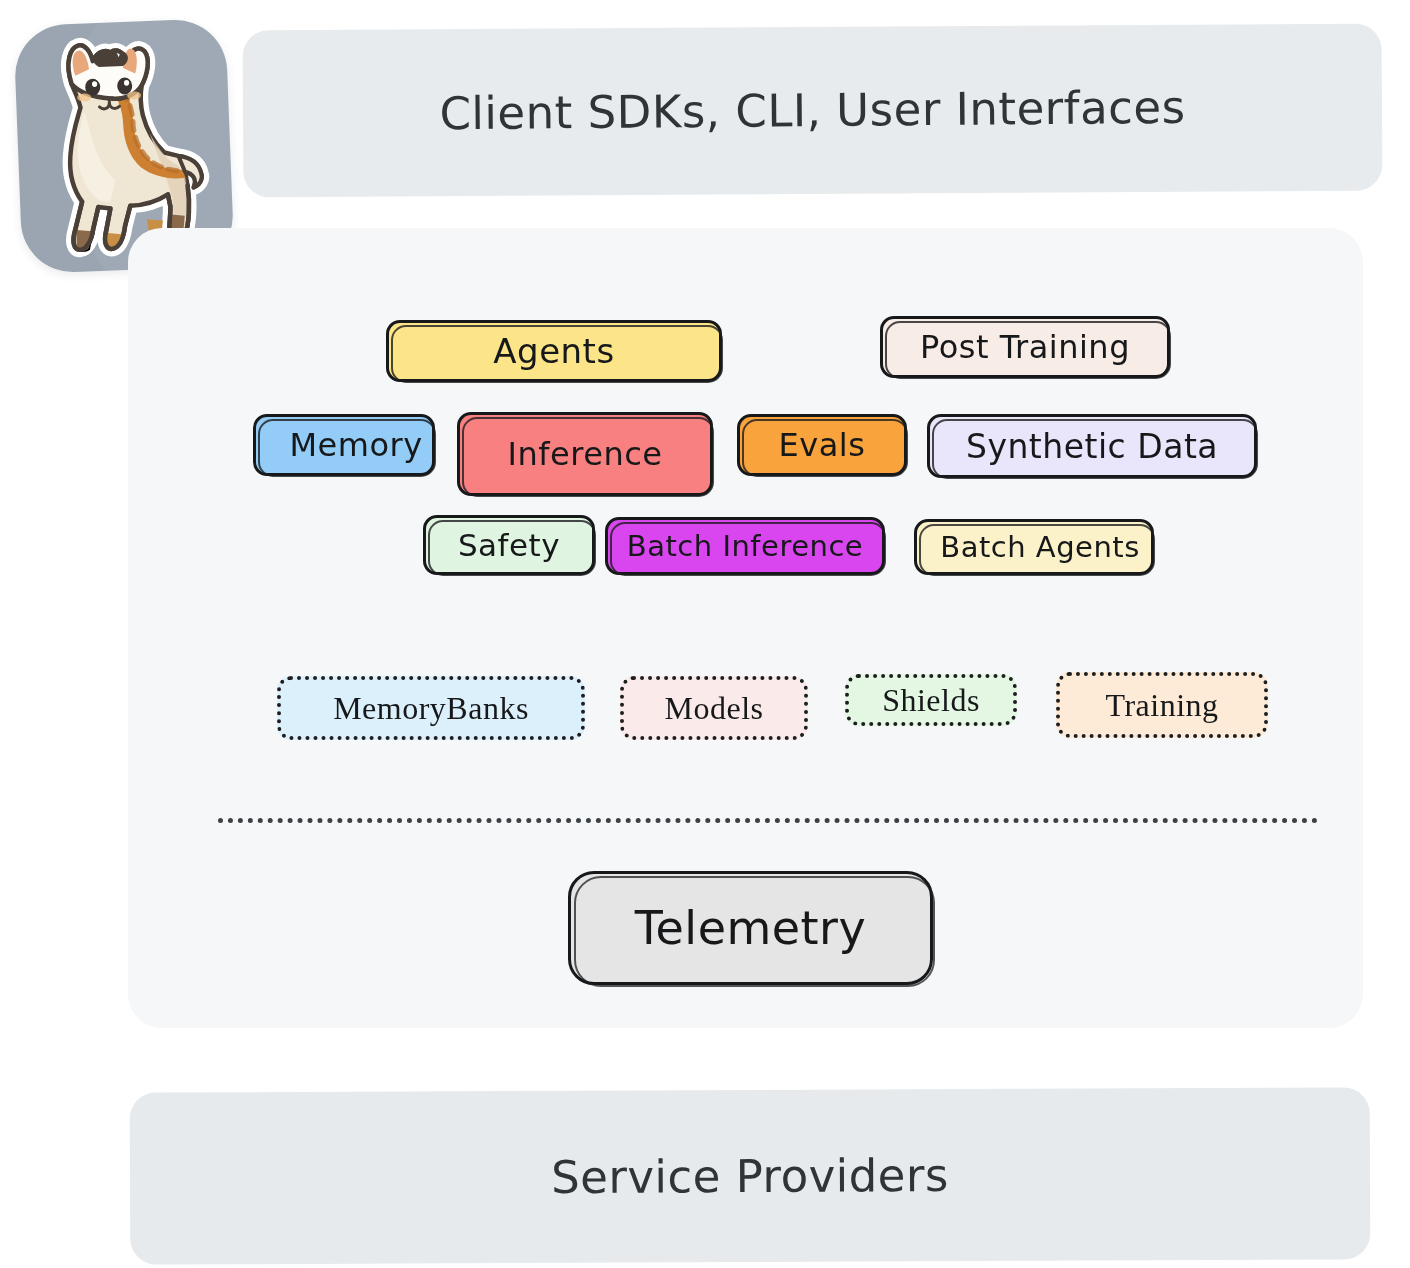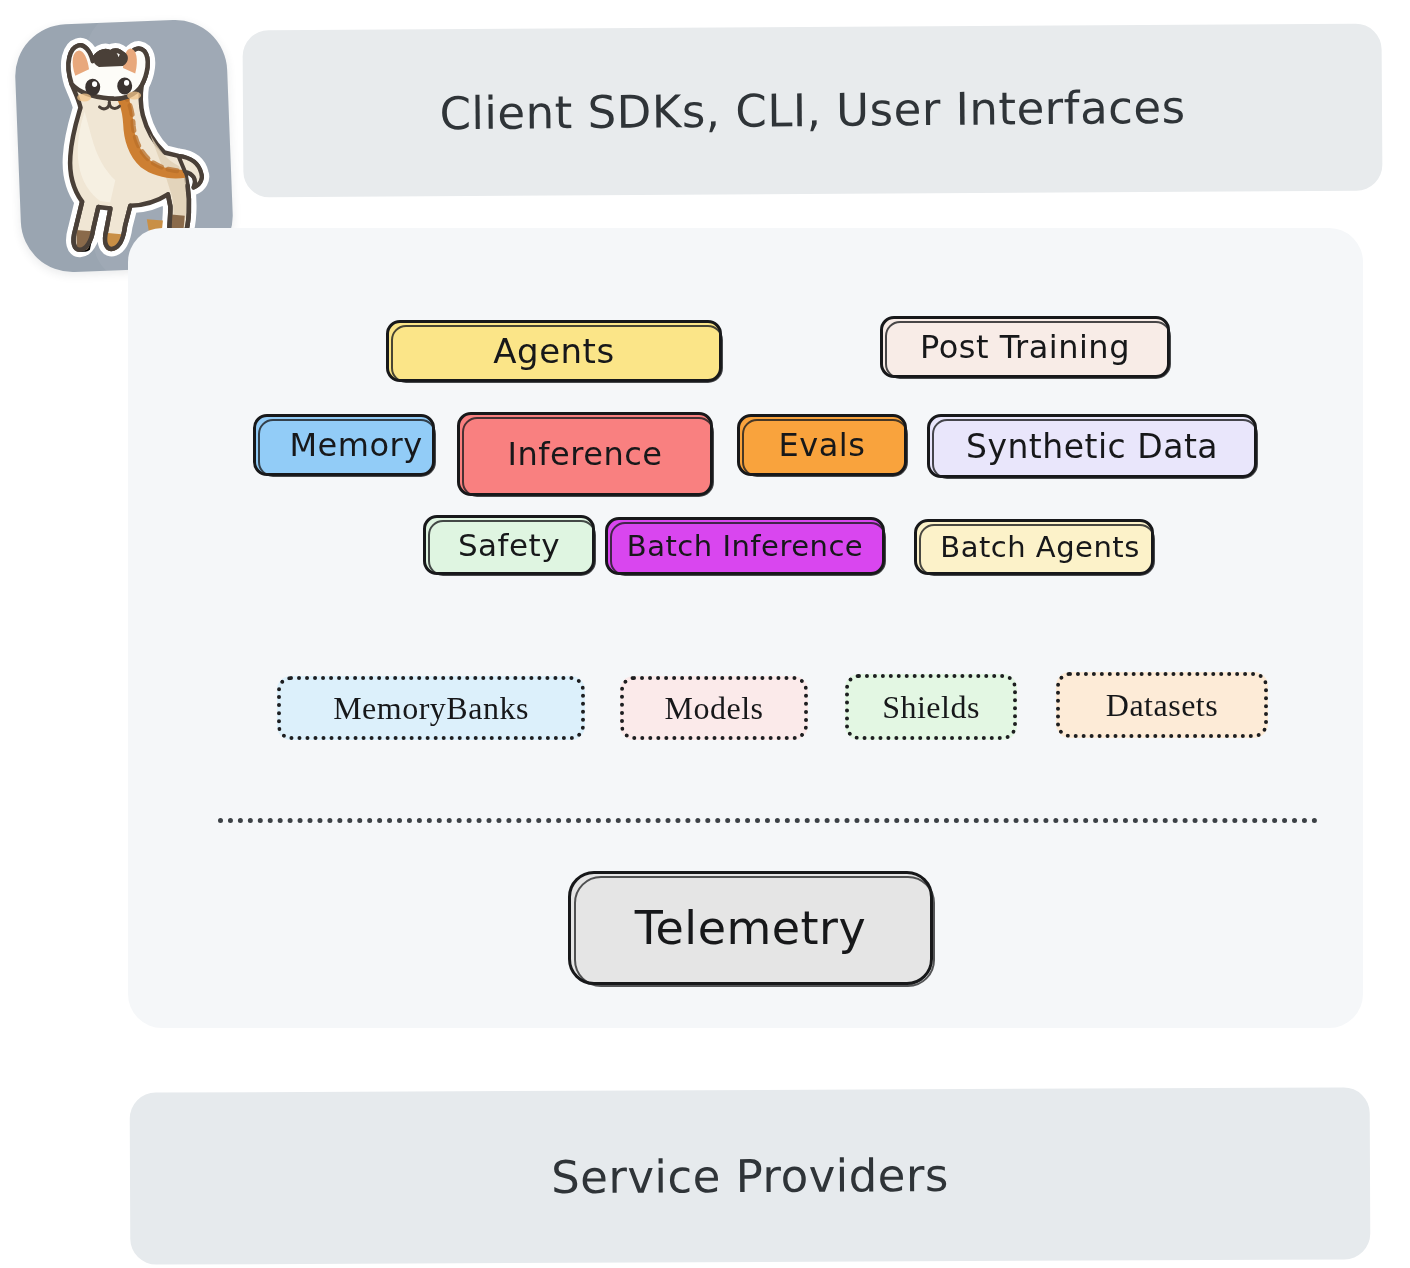--- a/index.html
+++ b/index.html
@@ -302,22 +302,22 @@
     <div class="api-box hand" style="left: 737px; top: 414px; width: 170px; height: 62px; background: rgb(249, 163, 61); font-size: 32px;">Evals</div>
     <div class="api-box hand" style="left: 927px; top: 414px; width: 330px; height: 64px; background: rgb(233, 230, 251); font-size: 33px;">Synthetic Data</div>
     <div class="api-box hand" style="left: 398px; top: 515px; width: 172px; height: 60px; background: rgb(223, 245, 225); font-size: 31px; margin-left: 25px;">Safety</div>
     <div class="api-box hand" style="left: 605px; top: 517px; width: 280px; height: 58px; background: #d946ef; font-size: 29px;">Batch Inference</div>
     <div class="api-box hand" style="left: 914px; top: 519px; width: 240px; height: 56px; background: rgb(252, 242, 201); font-size: 29px; padding-left: 12px;">Batch Agents</div>
   </div>
 
 <div id="res-layer">
     <div class="res-box hand" style="left: 277px; top: 676px; width: 308px; height: 64px; background: rgb(220, 240, 251); font-size: 32px;">MemoryBanks</div>
     <div class="res-box hand" style="left: 620px; top: 676px; width: 188px; height: 64px; background: rgb(251, 234, 234); font-size: 32px; border-radius: 14px;">Models</div>
-    <div class="res-box hand" style="left: 845px; top: 674px; width: 172px; height: 66px; background: rgb(227, 247, 227); font-size: 32px;">Shields</div>
-    <div class="res-box hand" style="left: 1056px; top: 672px; width: 212px; height: 66px; background: rgb(253, 235, 215); font-size: 32px;">Datasets</div>
+    <div class="res-box hand" style="left: 845px; top: 674px; width: 172px; height: 52px; background: rgb(227, 247, 227); font-size: 32px;">Shields</div>
+    <div class="res-box hand" style="left: 1056px; top: 672px; width: 212px; height: 66px; background: rgb(253, 235, 215); font-size: 32px;">Training</div>
   </div>
 
 <div id="divider"></div>
 
 <div id="telemetry-box" class="hand">Telemetry</div>
 
 <div id="providers-bar"></div>
 <div id="providers-title" class="hand">Service Providers</div>
 
 </body></html>

